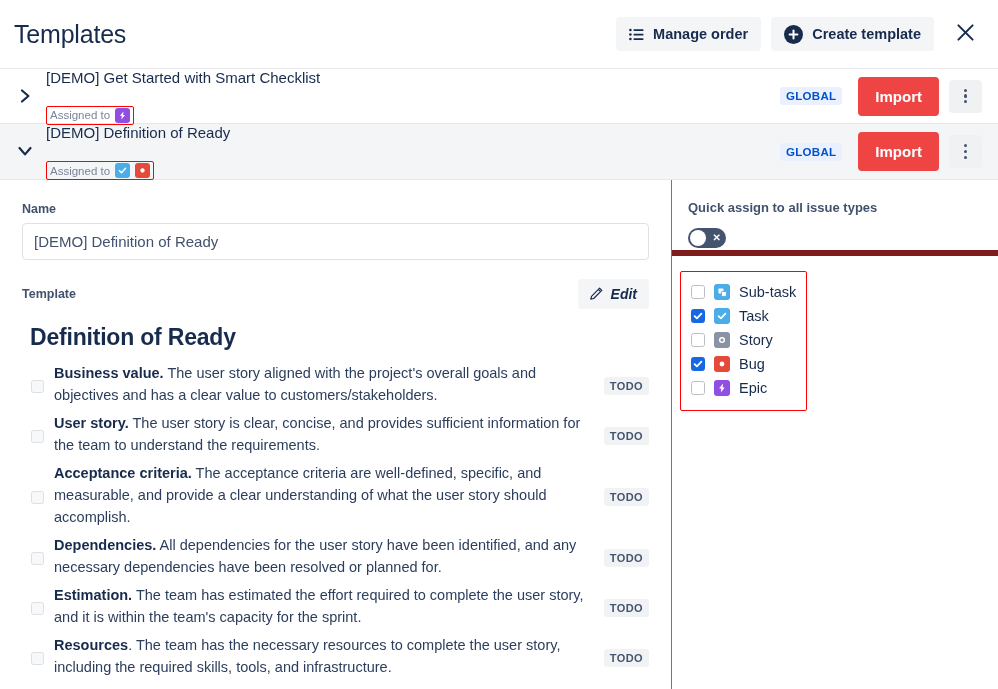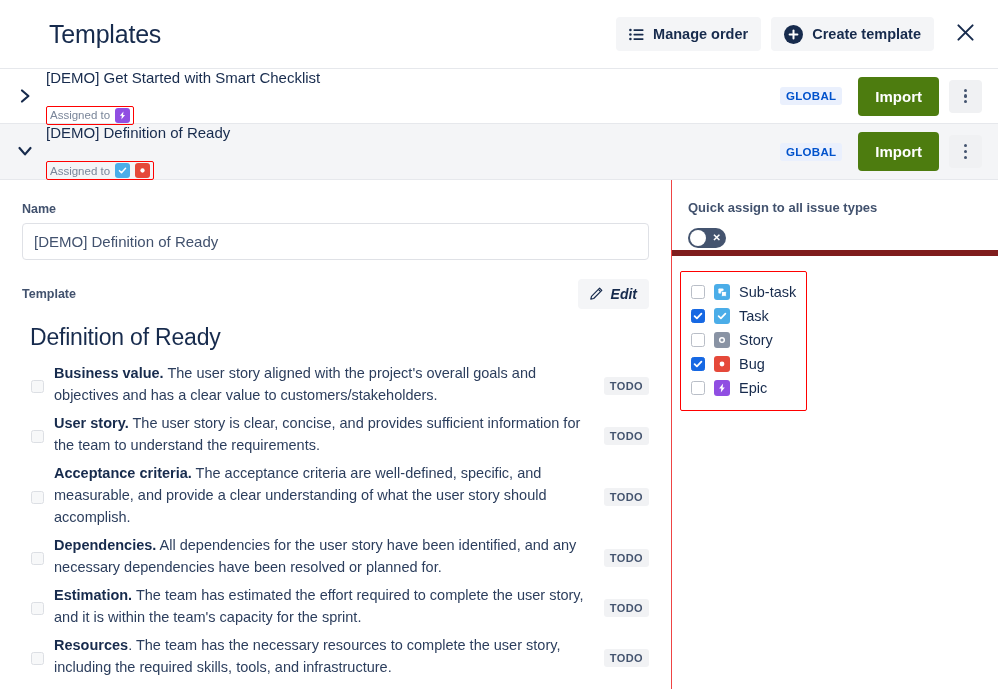--- a/index.html
+++ b/index.html
@@ -18,21 +18,20 @@
     display: flex;
     align-items: center;
     padding: 0 16px 0 14px;
   }
   .page-title {
     font-size: 25px;
     font-weight: 400;
     color: #172B4D;
     letter-spacing: -0.2px;
     line-height: 1;
-    margin-left: 35px;
   }
   .header-actions {
     margin-left: auto;
     display: flex;
     align-items: center;
     gap: 10px;
   }
   .hbtn {
     display: inline-flex;
     align-items: center;
@@ -132,21 +131,21 @@
     padding: 3px 6px;
     letter-spacing: 0.3px;
     margin-right: 16px;
     white-space: nowrap;
   }
   .import-btn {
     height: 39px;
     padding: 0 17px;
     border: none;
     border-radius: 4px;
-    background: #4d7c0f;
+    background: #ef4444;
     color: #ffffff;
     font-size: 15px;
     font-weight: 700;
     font-family: "Liberation Sans", sans-serif;
     cursor: pointer;
     white-space: nowrap;
   }
   .kebab-btn {
     width: 33px; height: 33px;
     margin-left: 10px;
@@ -217,21 +216,21 @@
     color: #172B4D;
     font-size: 14px;
     font-weight: 700;
     font-family: "Liberation Sans", sans-serif;
     cursor: pointer;
     font-style: italic;
   }
 
   .cl-title {
     font-size: 23px;
-    font-weight: 400;
+    font-weight: 700;
     color: #172B4D;
     margin: 14px 0 8px 8px;
     letter-spacing: -0.2px;
   }
 
   .cl-item {
     display: flex;
     align-items: center;
     padding: 3px 0 3px 0;
     gap: 0;

